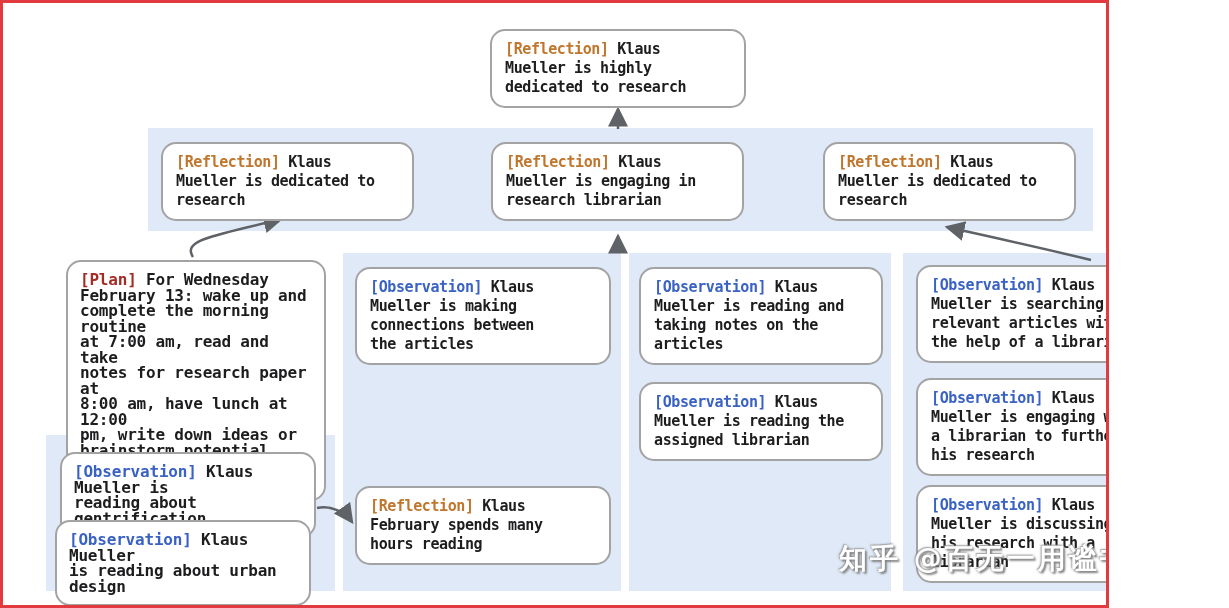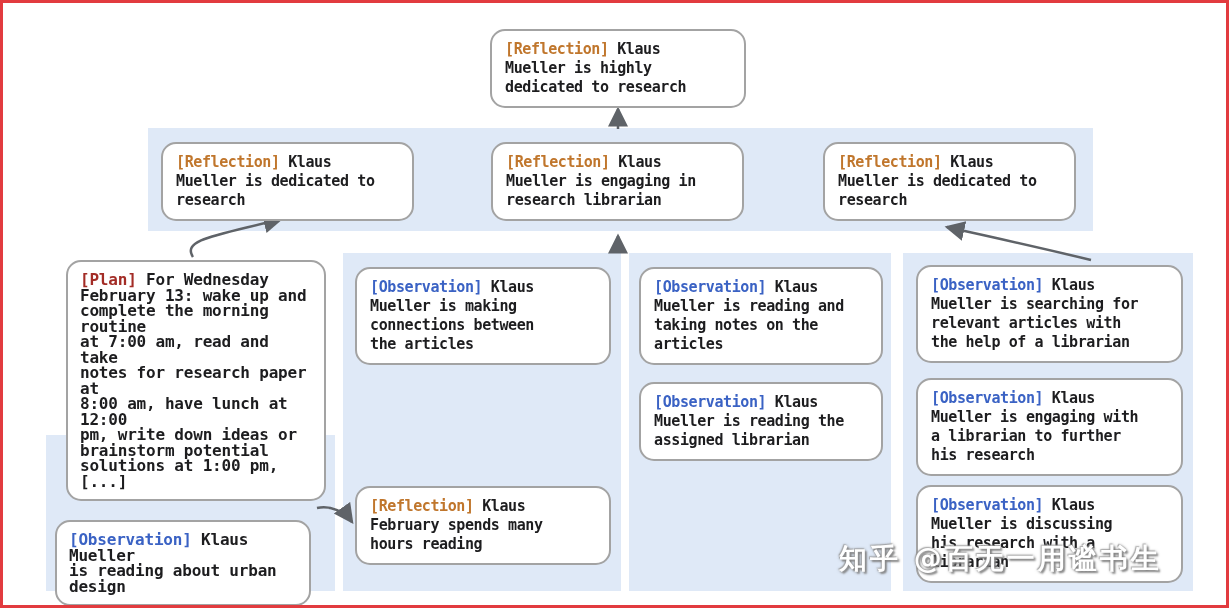--- a/index.html
+++ b/index.html
@@ -1,18 +1,18 @@
 <!DOCTYPE html>
 <html style="--border_red: #e23b3f; --panel_blue: #dfe9f7; --node_border: #a3a3a3; --arrow: #5f6368; --reflection: #c0762c; --observation: #3a62c4; --plan: #a32c26; --text: #1d1d1f;"><head>
 <meta charset="utf-8">
 <style>
   html,body{margin:0;padding:0;background:#ffffff;}
   #stage{
     position:relative;
-    width:1229px;height:608px;
+    width:1109px;height:608px;
     box-sizing:border-box;
     border:3px solid var(--border_red,#e23b3f);
     background:#ffffff;
     font-family:"DejaVu Sans Mono", monospace;
     overflow:hidden;
     padding-left:16px;
   }
   .panel{
     position:absolute;
     background:var(--panel_blue,#dfe9f7);
@@ -94,20 +94,24 @@
 February 13: wake up and
 complete the morning routine
 at 7:00 am, read and take
 notes for research paper at
 8:00 am, have lunch at 12:00
 pm, write down ideas or
 brainstorm potential
 solutions at 1:00 pm, [...]</span>
   </div>
 
+  <div class="node small" style="left:57px;top:449px;width:256px;">
+    <span class="tag tag-observation">[Observation]</span><span class="body"> Klaus Mueller is
+reading about gentrification</span>
+  </div>
   <div class="node small" style="left:43px;top:517px;width:256px;margin-left:9px;">
     <span class="tag tag-observation">[Observation]</span><span class="body"> Klaus Mueller
 is reading about urban design</span>
   </div>
 
   <div class="node big" style="left:352px;top:264px;width:256px;">
     <span class="tag tag-observation">[Observation]</span><span class="body"> Klaus
 Mueller is making
 connections between
 the articles</span>

